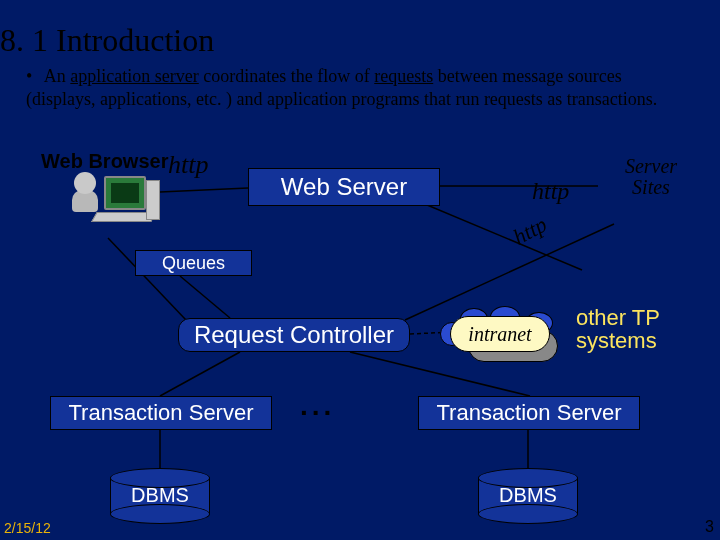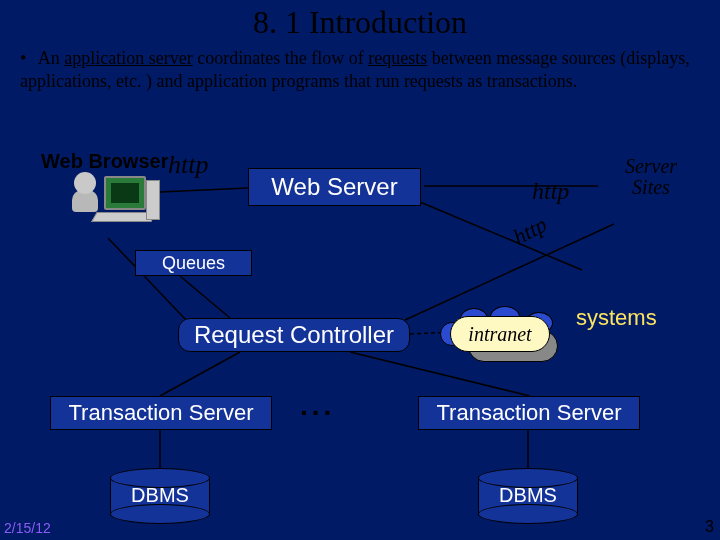--- a/index.html
+++ b/index.html
@@ -6,29 +6,29 @@
   body {
     width: 720px;
     height: 540px;
     background: #001a66;
     font-family: "Times New Roman", serif;
     color: #000;
     position: relative;
     overflow: hidden;
   }
   .title {
-    text-align: center;
+    text-align: left;
     font-size: 32px;
     color: #000;
-    padding-top: 4px;
+    padding-top: 22px;
   }
   .bullet {
     color: #000;
     font-size: 18px;
-    padding: 6px 30px 0 20px;
+    padding: 6px 30px 0 26px;
     line-height: 1.25;
   }
   .bullet .dot {
     display: inline-block;
     vertical-align: top;
     margin-right: 8px;
   }
   .under { text-decoration: underline; }
   .stage {
     position: absolute;
@@ -93,21 +93,21 @@
     font-size: 26px;
     color: #000;
   }
   .queues {
     left: 135px; top: 100px;
     width: 117px; height: 26px;
     font-size: 18px;
   }
   .webserver {
     left: 248px; top: 18px;
-    width: 173px; height: 38px;
+    width: 192px; height: 38px;
     font-size: 24px;
   }
   .reqctrl {
     left: 178px; top: 168px;
     width: 232px; height: 34px;
     font-size: 24px;
     border-radius: 12px;
   }
   .tserver1 {
     left: 50px; top: 246px;
@@ -213,21 +213,21 @@
     font-size: 20px;
   }
   .dbms1 { left: 110px; top: 318px; }
   .dbms2 { left: 478px; top: 318px; }
 
   .footer-date {
     position: absolute;
     left: 4px; bottom: 4px;
     font-family: Arial, sans-serif;
     font-size: 14px;
-    color: #8b5cf6;
+    color: #eab308;
     margin-top: 23px;
   }
   .footer-page {
     position: absolute;
     right: 6px; bottom: 4px;
     font-family: Arial, sans-serif;
     font-size: 16px;
     color: #000;
   }
   .lines-svg {
@@ -347,20 +347,21 @@
   <div class="intranet-cloud">
     <div class="cloud-back"></div>
     <div class="cloud-bump cb1"></div>
     <div class="cloud-bump cb2"></div>
     <div class="cloud-bump cb3"></div>
     <div class="cloud-bump cb4"></div>
     <div class="cloud-main">intranet</div>
   </div>
 
   <div class="other-tp">
+    <div>other TP</div>
     <div>systems</div>
   </div>
 
   <div class="box reqctrl">Request Controller</div>
 
   <div class="box tserver1">Transaction Server</div>
   <div class="ellipsis">...</div>
   <div class="box tserver2">Transaction Server</div>
 
   <div class="dbms dbms1">

